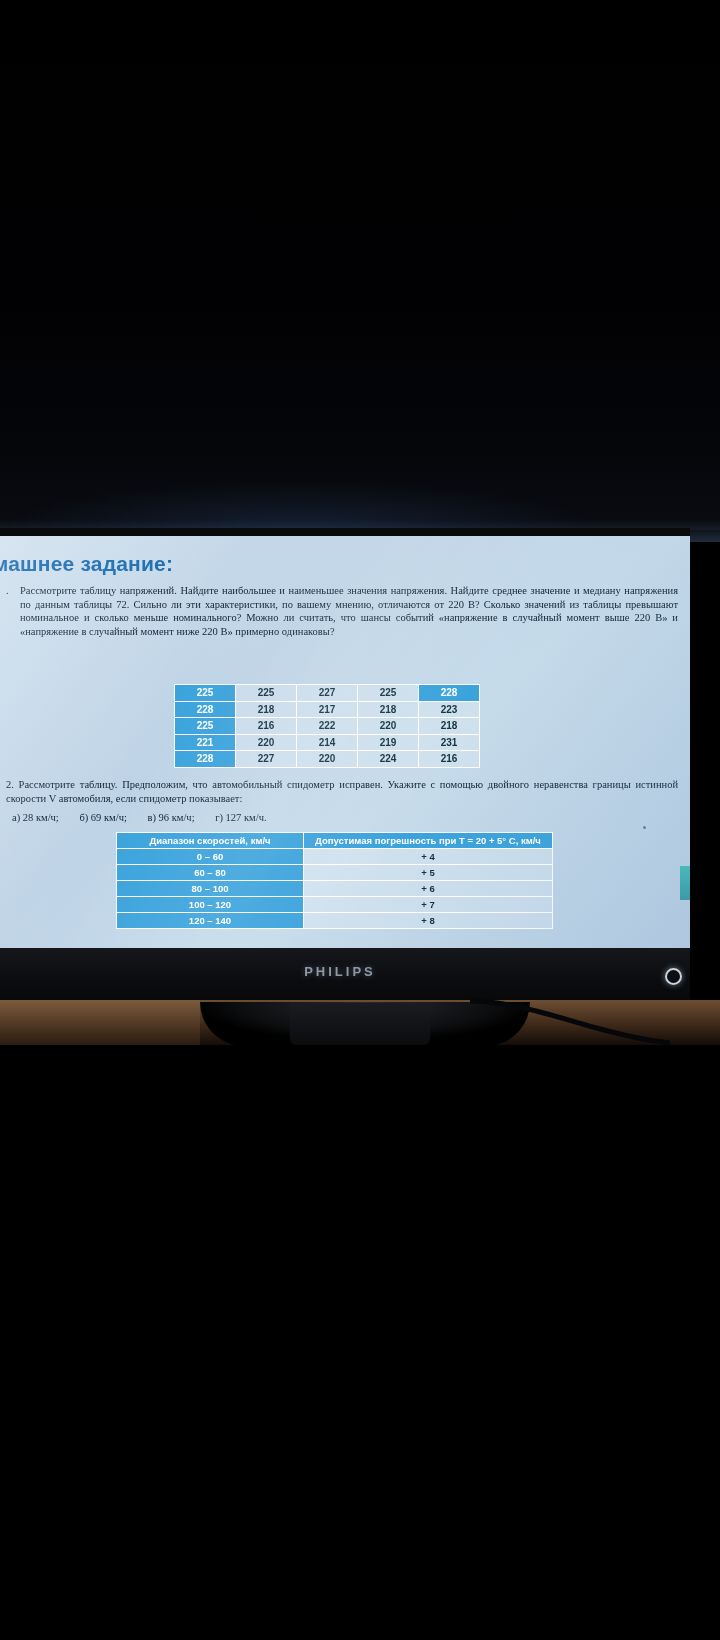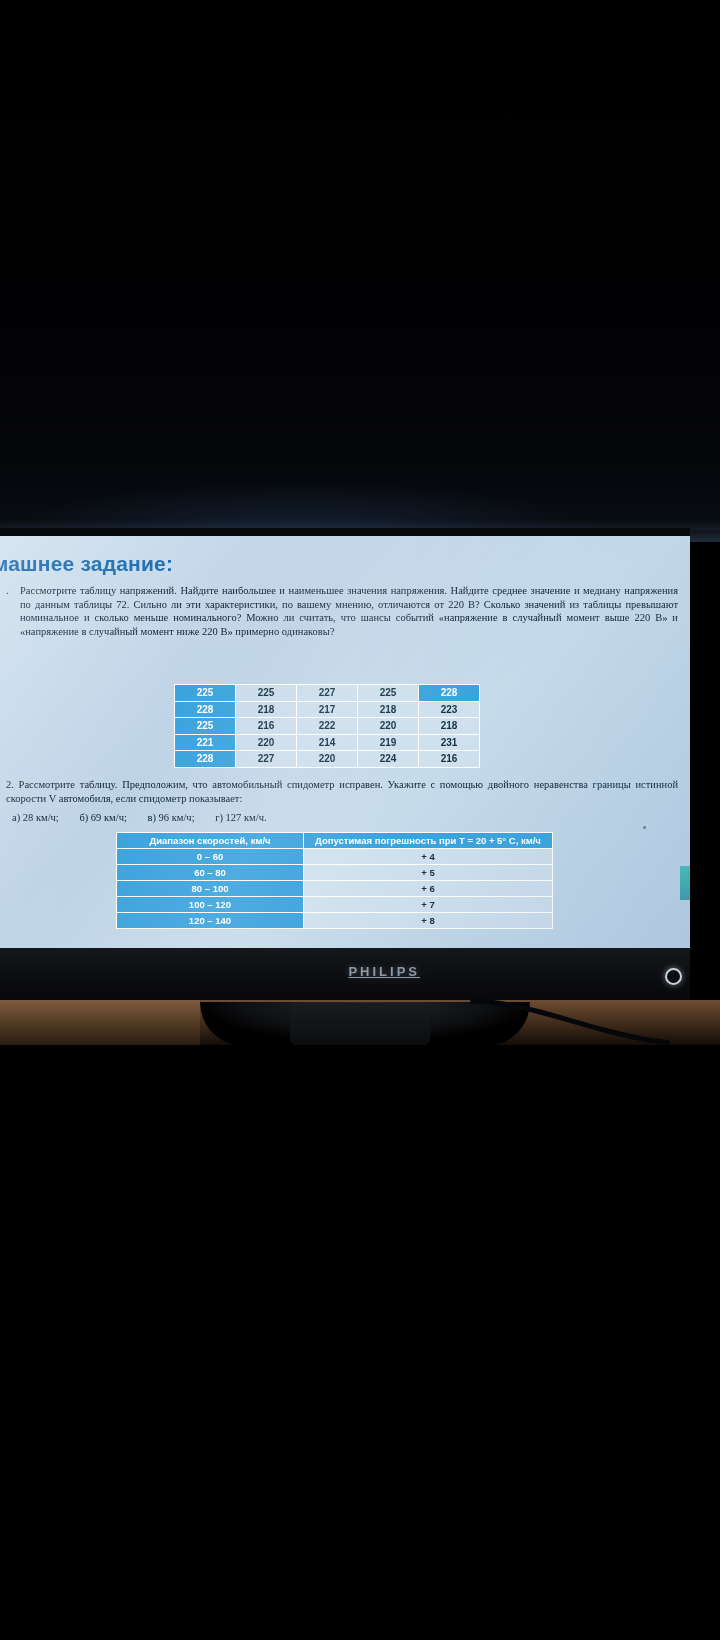--- a/index.html
+++ b/index.html
@@ -61,28 +61,27 @@
   
   .chin {
     position: absolute;
     left: 0; top: 420px; width: 730px; height: 60px;
     background: linear-gradient(180deg, #15171b 0%, #0b0c0f 55%, #070708 100%);
   }
   .brand {
     position: absolute;
     left: 300px; top: 436px;
     width: 160px;
-    text-align: right;
+    text-align: center;
     color: #8d99a6;
     font-family: "Liberation Sans", sans-serif;
     font-size: 13px;
     letter-spacing: 3px;
     font-weight: 700;
     text-shadow: 0 0 6px rgba(170,190,210,0.35);
-    text-decoration: underline;
   }
   .power-led {
     position: absolute;
     left: 705px; top: 440px;
     width: 13px; height: 13px;
     border-radius: 50%;
     border: 2px solid #c9d3dc;
     box-shadow: 0 0 6px rgba(200,220,240,0.5);
   }
 

